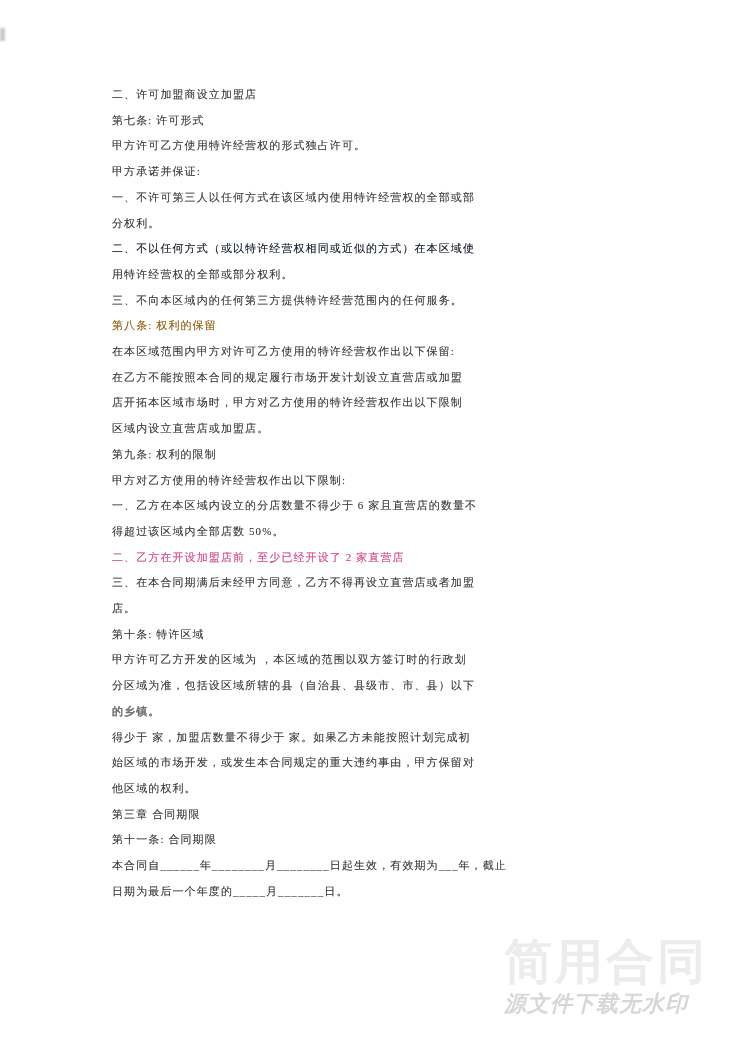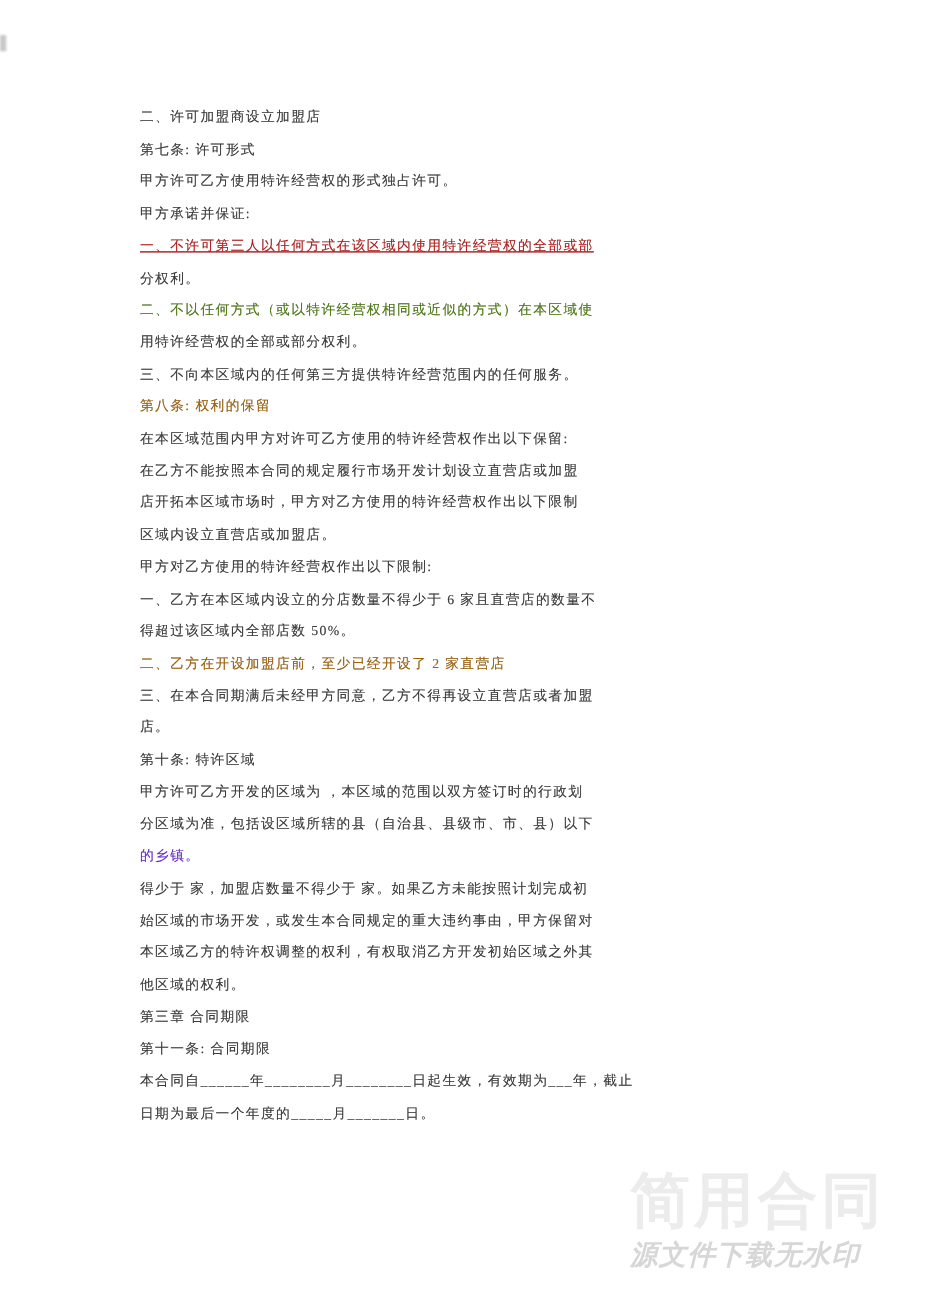--- a/index.html
+++ b/index.html
@@ -66,43 +66,43 @@
 <body>
 
 <div class="page">
   <div class="scan-artifact"></div>
 
   <div class="content">
       <div class="line" style="color: rgb(60, 60, 60);">二、许可加盟商设立加盟店</div>
       <div class="line" style="color: rgb(60, 60, 60);">第七条: 许可形式</div>
       <div class="line" style="color: rgb(60, 60, 60);">甲方许可乙方使用特许经营权的形式独占许可。</div>
       <div class="line" style="color: rgb(60, 60, 60);">甲方承诺并保证:</div>
-      <div class="line" style="color: #b91c1c; text-decoration: underline;">一、不许可第三人以任何方式在该区域内使用特许经营权的全部或部</div>
+      <div class="line" style="color: #404040;">一、不许可第三人以任何方式在该区域内使用特许经营权的全部或部</div>
       <div class="line" style="color: rgb(60, 60, 60);">分权利。</div>
-      <div class="line" style="color: #4d7c0f;">二、不以任何方式（或以特许经营权相同或近似的方式）在本区域使</div>
+      <div class="line" style="color: #0f172a;">二、不以任何方式（或以特许经营权相同或近似的方式）在本区域使</div>
       <div class="line" style="color: rgb(60, 60, 60);">用特许经营权的全部或部分权利。</div>
       <div class="line" style="color: rgb(60, 60, 60);">三、不向本区域内的任何第三方提供特许经营范围内的任何服务。</div>
       <div class="line" style="color: #a16207;">第八条: 权利的保留</div>
       <div class="line" style="color: rgb(60, 60, 60);">在本区域范围内甲方对许可乙方使用的特许经营权作出以下保留:</div>
       <div class="line" style="color: rgb(60, 60, 60);">在乙方不能按照本合同的规定履行市场开发计划设立直营店或加盟</div>
       <div class="line" style="color: rgb(60, 60, 60);">店开拓本区域市场时，甲方对乙方使用的特许经营权作出以下限制</div>
       <div class="line" style="color: rgb(60, 60, 60);">区域内设立直营店或加盟店。</div>
+      <div class="line" style="color: rgb(60, 60, 60);">第九条: 权利的限制</div>
       <div class="line" style="color: rgb(60, 60, 60);">甲方对乙方使用的特许经营权作出以下限制:</div>
       <div class="line" style="color: rgb(60, 60, 60);">一、乙方在本区域内设立的分店数量不得少于 6 家且直营店的数量不</div>
       <div class="line" style="color: rgb(60, 60, 60);">得超过该区域内全部店数 50%。</div>
-      <div class="line" style="color: #a16207;">二、乙方在开设加盟店前，至少已经开设了 2 家直营店</div>
+      <div class="line" style="color: #ec4899;">二、乙方在开设加盟店前，至少已经开设了 2 家直营店</div>
       <div class="line" style="color: rgb(60, 60, 60);">三、在本合同期满后未经甲方同意，乙方不得再设立直营店或者加盟</div>
       <div class="line" style="color: rgb(60, 60, 60);">店。</div>
       <div class="line" style="color: rgb(60, 60, 60);">第十条: 特许区域</div>
       <div class="line" style="color: rgb(60, 60, 60);">甲方许可乙方开发的区域为 ，本区域的范围以双方签订时的行政划</div>
       <div class="line" style="color: rgb(60, 60, 60);">分区域为准，包括设区域所辖的县（自治县、县级市、市、县）以下</div>
-      <div class="line" style="color: #6d28d9;">的乡镇。</div>
+      <div class="line" style="color: #737373; font-weight: bold;">的乡镇。</div>
       <div class="line" style="color: rgb(60, 60, 60);">得少于 家，加盟店数量不得少于 家。如果乙方未能按照计划完成初</div>
       <div class="line" style="color: rgb(60, 60, 60);">始区域的市场开发，或发生本合同规定的重大违约事由，甲方保留对</div>
-      <div class="line" style="color: rgb(60, 60, 60);">本区域乙方的特许权调整的权利，有权取消乙方开发初始区域之外其</div>
       <div class="line" style="color: rgb(60, 60, 60);">他区域的权利。</div>
       <div class="line" style="color: rgb(60, 60, 60);">第三章 合同期限</div>
       <div class="line" style="color: rgb(60, 60, 60);">第十一条: 合同期限</div>
       <div class="line" style="color: rgb(60, 60, 60);">本合同自______年________月________日起生效，有效期为___年，截止</div>
       <div class="line" style="color: rgb(60, 60, 60);">日期为最后一个年度的_____月_______日。</div>
     </div>
 
   <div class="watermark">
     <div class="wm-title" style="color: rgb(236, 236, 236);">简用合同</div>
     <div class="wm-sub" style="color: rgb(215, 215, 215);">源文件下载无水印</div>

